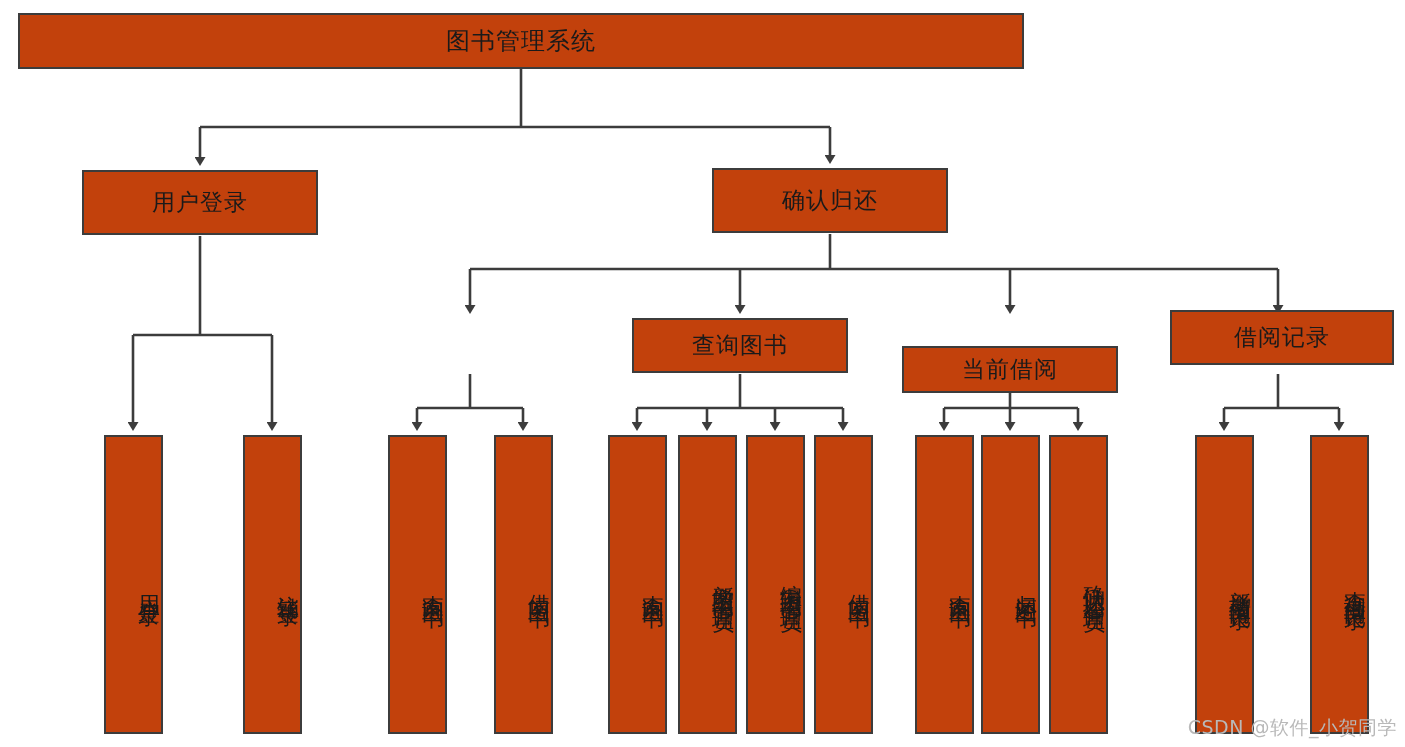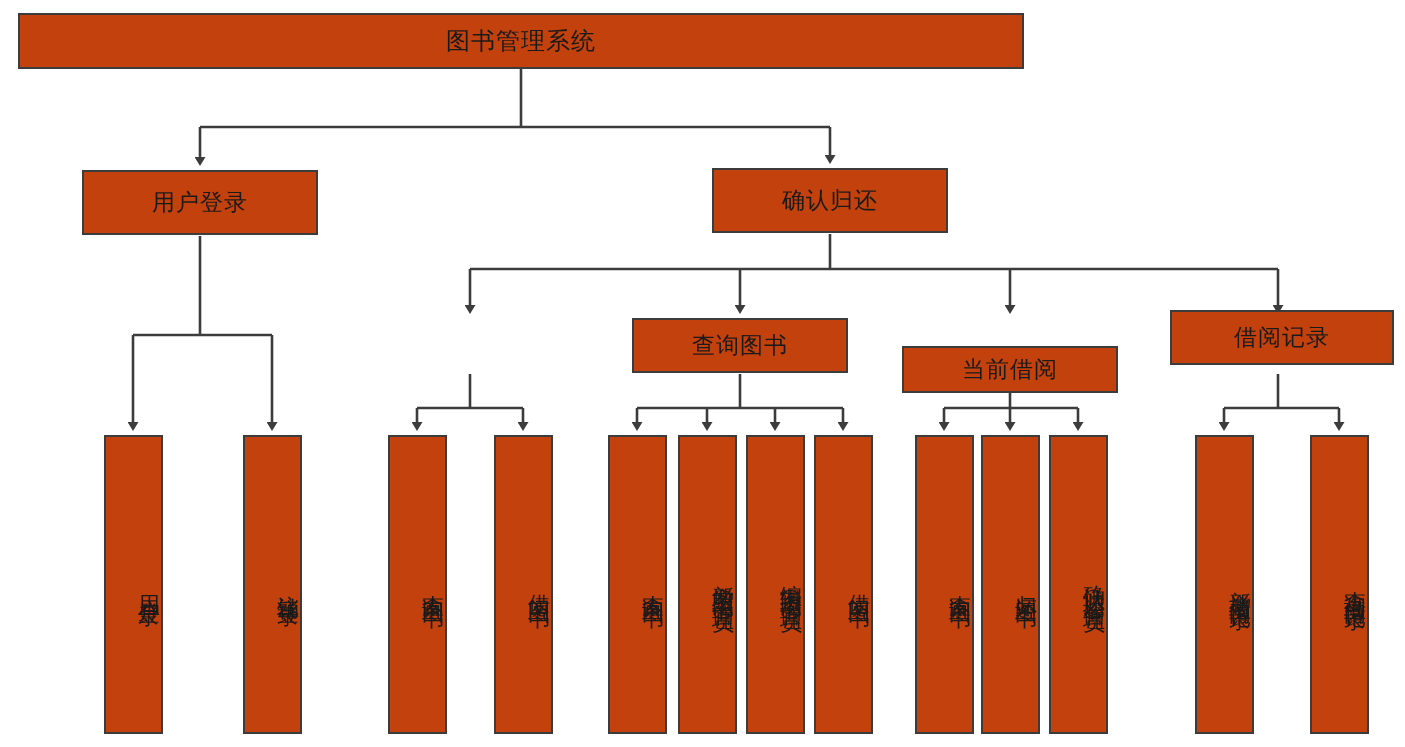--- a/index.html
+++ b/index.html
@@ -181,14 +181,15 @@
     <span class="vtext">确认归还（管理员）</span>
   </div>
 
   <div class="node v" style="left:1195px; top:435px; width:59px; height:299px;">
     <span class="vtext">新增借阅记录</span>
   </div>
   <div class="node v" style="left:1310px; top:435px; width:59px; height:299px;">
     <span class="vtext">查询借阅记录</span>
   </div>
 
+  <div id="watermark">CSDN @软件_小贺同学</div>
 
 </div>
 
 </body></html>

